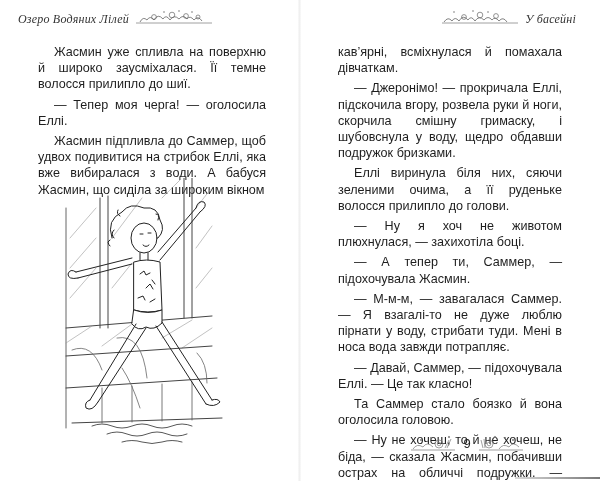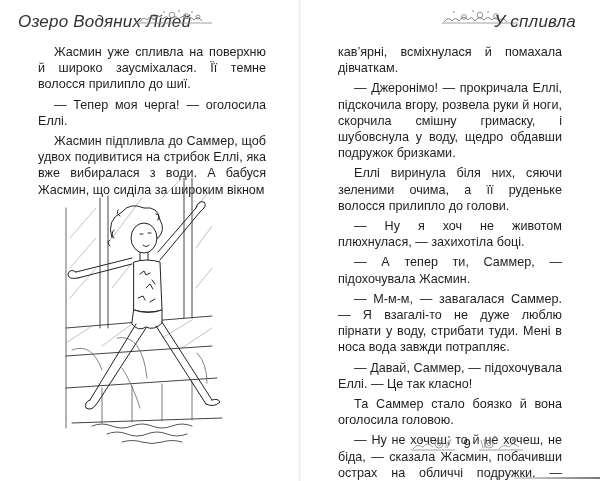--- a/index.html
+++ b/index.html
@@ -10,22 +10,22 @@
     }
     .spread { position: absolute; inset: 0; }
     .page { position: absolute; top: 0; height: 481px; }
     .page.left { left: 0; width: 300px; }
     .page.right { left: 300px; width: 300px; }
     .gutter {
       position: absolute; left: 298px; top: 0; width: 3px; height: 481px;
       background: linear-gradient(to right, #fafafa, #f0f0f0, #fafafa);
     }
     .running-head {
-      position: absolute; top: 12px; font-family: Liberation Sans, sans-serif;
-      font-size: 17px; font-style: italic; color: #333; letter-spacing: 0.2px;
+      position: absolute; top: 12px; font-family: Liberation Serif, serif;
+      font-size: 12px; font-style: italic; color: #333; letter-spacing: 0.2px;
     }
     .page.left .running-head { left: 18px; }
     .page.right .running-head { right: 24px; }
     .ornament { position: absolute; top: 9px; width: 80px; height: 16px; }
     .page.left .ornament { left: 134px; }
     .page.right .ornament { left: 140px; }
 
     .column {
       position: absolute; top: 40px;
       font-size: 12.6px; line-height: 16.2px; text-align: justify;
@@ -135,21 +135,21 @@
     <svg class="ornament" viewBox="0 0 80 16">
       <path d="M2 14 H78" stroke="#888" stroke-width="0.8" fill="none"></path>
       <path d="M4 13 q4-6 8-1 q3-5 7 0 q4-7 9-1 q3-5 7 1 q4-6 9-1 q4-5 8 0 q3-4 7 1 q4-5 8 1" stroke="#666" stroke-width="0.8" fill="none"></path>
       <circle cx="24" cy="8" r="2.4" stroke="#666" stroke-width="0.7" fill="none"></circle>
       <circle cx="40" cy="6" r="2.8" stroke="#666" stroke-width="0.7" fill="none"></circle>
       <circle cx="56" cy="7" r="2.4" stroke="#666" stroke-width="0.7" fill="none"></circle>
       <circle cx="14" cy="3" r="0.8" fill="#777"></circle>
         <circle cx="33" cy="2" r="0.8" fill="#777"></circle>
         <circle cx="48" cy="3" r="0.8" fill="#777"></circle>
     </svg>
-    <div class="running-head">У спливла</div>
+    <div class="running-head">У басейні</div>
 
     <div class="column">
       <p class="cont">кав’ярні, всміхнулася й помахала дівчаткам.</p>
       <p class="indent">— Джеронімо! — прокричала Еллі, підскочила вгору, розвела руки й ноги, скорчила смішну гримаску, і шубовснула у воду, щедро обдавши подружок бризками.</p>
       <p class="indent">Еллі виринула біля них, сяючи зеленими очима, а її руденьке волосся прилипло до голови.</p>
       <p class="indent">— Ну я хоч не животом плюхнулася, — захихотіла боці.</p>
       <p class="indent">— А тепер ти, Саммер, — підохочувала Жасмин.</p>
       <p class="indent">— М-м-м, — завагалася Саммер. — Я взагалі-то не дуже люблю пірнати у воду, стрибати туди. Мені в носа вода завжди потрапляє.</p>
       <p class="indent">— Давай, Саммер, — підохочувала Еллі. — Це так класно!</p>
       <p class="indent">Та Саммер стало боязко й вона оголосила головою.</p>

